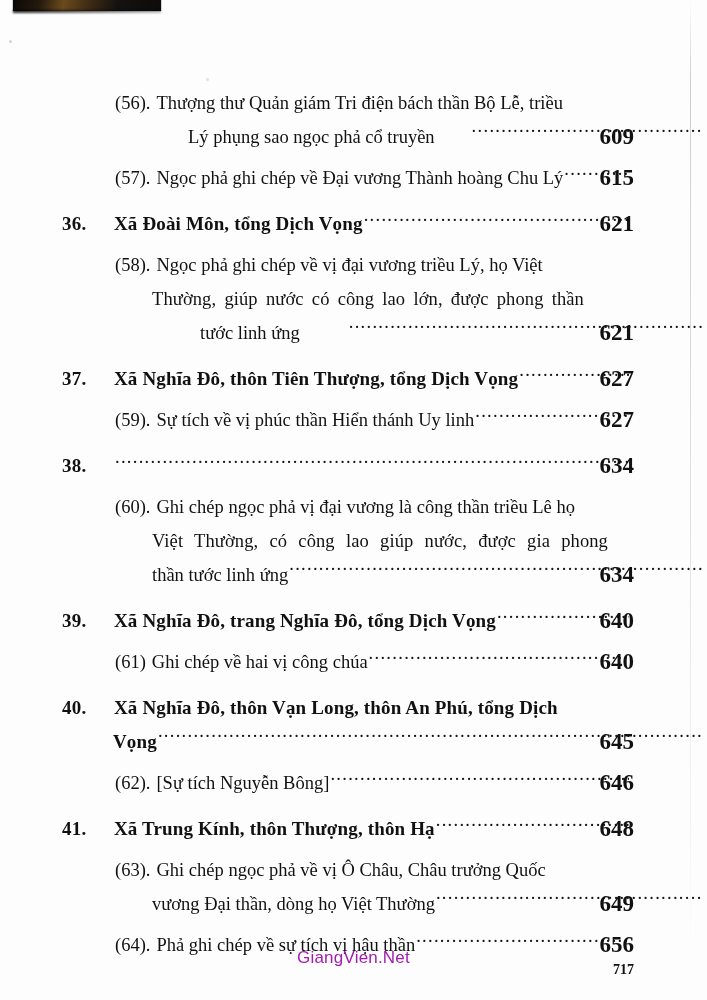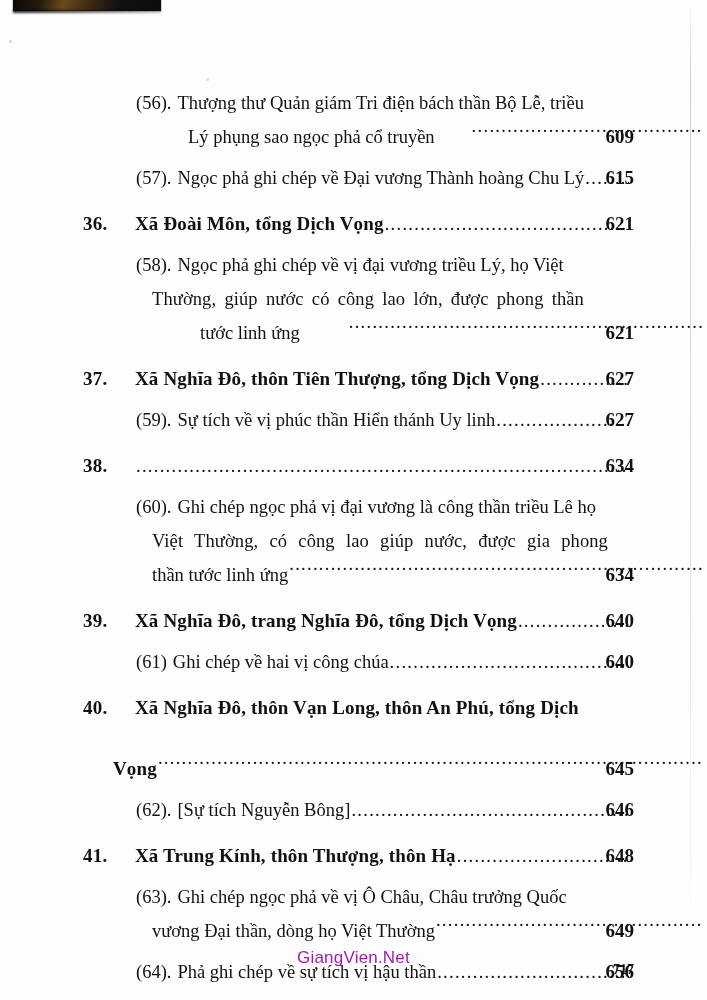--- a/index.html
+++ b/index.html
@@ -72,27 +72,26 @@
     width: 707px;
   }
 
   .entry {
     position: relative;
     width: 707px;
   }
 
   .line {
     display: flex;
-    align-items: flex-end;
+    align-items: center;
     width: 707px;
     box-sizing: border-box;
     padding-right: 73px;      
     line-height: 34px;
     white-space: nowrap;
-    padding-left: 21px;
   }
 
   
   .num {
     flex: 0 0 auto;
     width: 52px;
     margin-left: 62px;
     font-weight: bold;
     font-size: 19px;
     letter-spacing: .2px;
@@ -131,21 +130,21 @@
     bottom: 0;
     letter-spacing: 1.3px;
     font-size: 18.5px;
     color: #161616;
     white-space: nowrap;
   }
 
   .pageno {
     position: absolute;
     right: 73px;
-    font-size: 19px;
+    font-size: 23px;
     font-weight: bold;
     text-align: right;
     width: 46px;
   }
   .chapter .pageno { font-weight: bold; }
   .sub .pageno { font-weight: bold; }
 
   
   .cont {
     display: flex;
@@ -308,21 +307,21 @@
           <span class="leader"></span>
           <span class="pageno">640</span>
         </div>
       </div>
       <div class="gap-chapter"></div>
       <div class="entry chapter">
         <div class="line">
           <span class="num">40.</span>
           <span class="title">Xã Nghĩa Đô, thôn Vạn Long, thôn An Phú, tổng Dịch</span>
         </div>
-        <div class="cont pad-chapter" style="position: relative; margin-top: 27px;">
+        <div class="cont pad-chapter" style="position: relative;">
           <span class="pad"></span>
           <span class="title">Vọng</span>
           <span class="leader"></span>
           <span class="pageno">645</span>
         </div>
       </div>
       <div class="gap-block"></div>
       <div class="entry sub">
         <div class="line">
           <span class="subnum">(62).</span>

